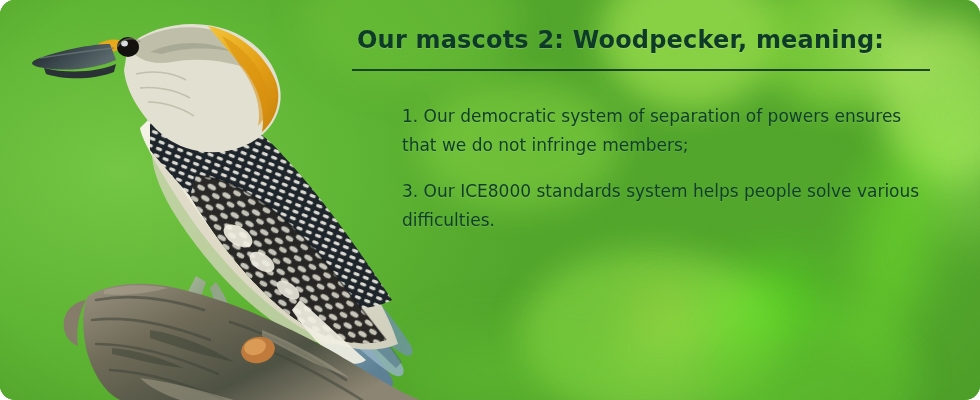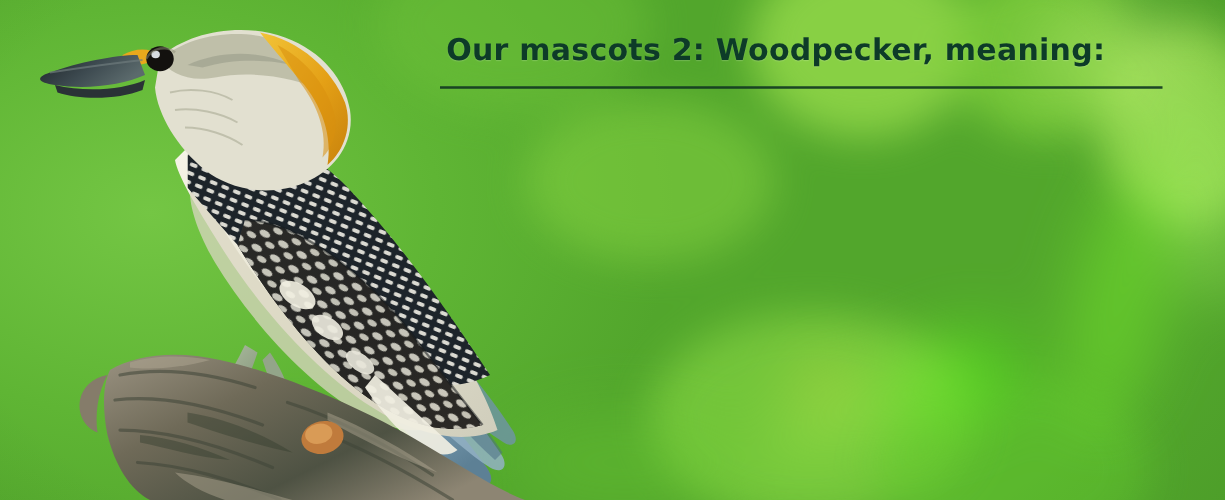--- a/index.html
+++ b/index.html
@@ -2,20 +2,21 @@
 <html><head>
 <meta charset="utf-8">
 <style>
   html,body{margin:0;padding:0;background:#fff;}
   #banner{
     position:relative;
     width:980px;height:400px;
     overflow:hidden;
     font-family:"DejaVu Sans","Liberation Sans",sans-serif;
     background:#62bb38;
+    border-radius:15px;
   }
 
   
   .bg-base{
     position:absolute;inset:0;
     background:
       radial-gradient(ellipse 420px 300px at 120px 170px, #74c644 0%, #5fb534 55%, #52a62c 100%),
       linear-gradient(100deg,#4e9f2a 0%,#63bb38 28%,#79cc3c 55%,#8ada44 78%,#73c63c 100%);
   }
   .bg-blobs{position:absolute;inset:0;filter:blur(16px);opacity:.95;}
@@ -273,16 +274,18 @@
 
       <path d="M86 300 C74 302 66 310 64 320 C62 332 68 342 78 346
                C76 332 78 314 86 300 Z" fill="#857c6a"></path>
     </g>
   </svg>
 
   <div class="text-panel">
     <div class="title">Our mascots 2: Woodpecker, meaning:</div>
     <div class="rule"></div>
     <div class="items">
+      <p class="item">1. Our democratic system of separation of powers ensures that we do not infringe members;</p>
+      <p class="item">3. Our ICE8000 standards system helps people solve various difficulties.</p>
     </div>
   </div>
 
 </div>
 
 </body></html>

